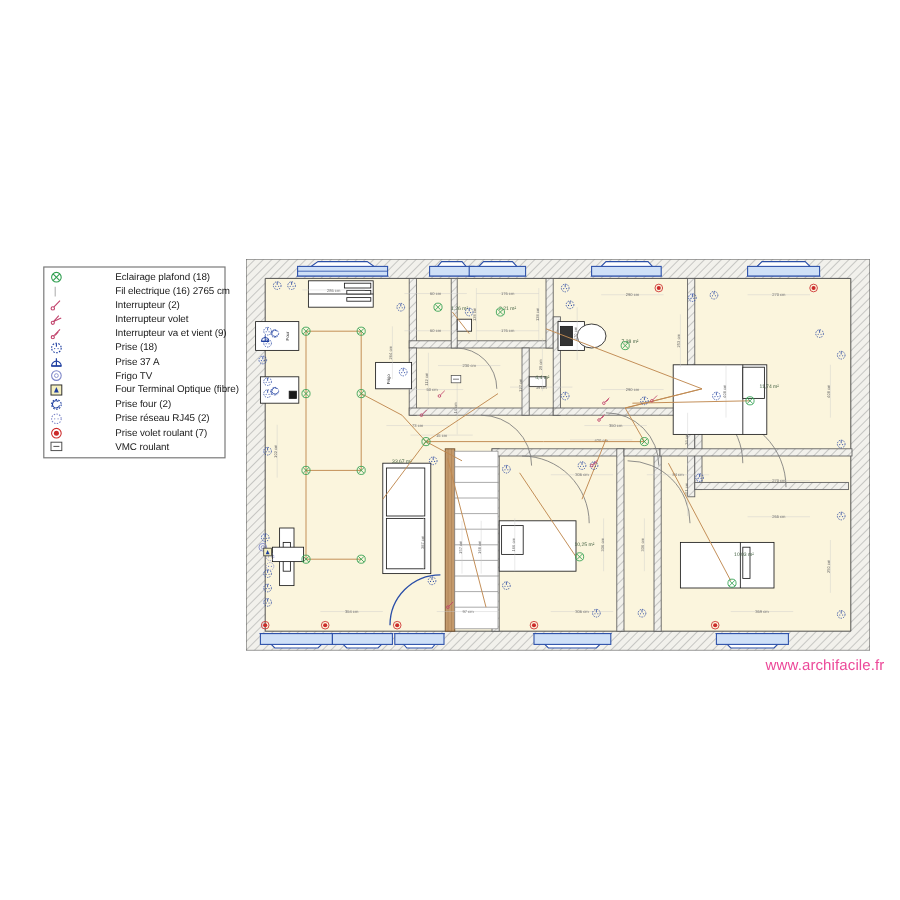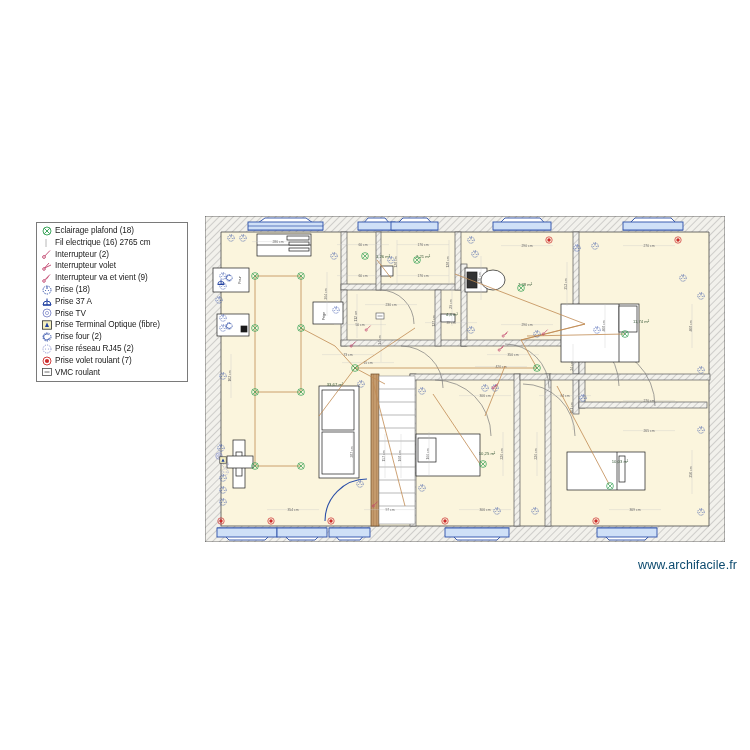--- a/index.html
+++ b/index.html
@@ -28,20 +28,21 @@
     background: #ffffff;
     padding: 2px 3px 3px 3px;
     box-sizing: border-box;
   }
   .legend-row {
     display: flex;
     align-items: center;
     height: 11.8px;
     line-height: 11.8px;
     white-space: nowrap;
+    gap: 41px;
   }
   .legend-icon {
     width: 13px;
     min-width: 13px;
     height: 11px;
     display: flex;
     align-items: center;
     justify-content: center;
   }
   .legend-label {
@@ -60,23 +61,22 @@
     height: 326px;
   }
   #plan-svg { display:block; }
 
   
   #site-url {
     position: absolute;
     left: 638px;
     top: 547px;
     font-size: 12.5px;
-    color: #0c4a6e;
+    color: #ec4899;
     letter-spacing: 0.1px;
-    margin-top: 11px;
   }
 </style>
 </head>
 <body>
 
 <div id="root">
 
   <div id="legend">
       <div class="legend-row">
         <span class="legend-icon">
@@ -162,32 +162,32 @@
       </div>
       <div class="legend-row">
         <span class="legend-icon">
           <svg width="12" height="10" viewBox="0 0 12 10">
             <g>
               <circle cx="6" cy="5" r="4" fill="none" stroke="#7d86c8" stroke-width="0.9"></circle>
               <circle cx="6" cy="5" r="1.6" fill="none" stroke="#7d86c8" stroke-width="0.7"></circle>
             </g>
           </svg>
         </span>
-        <span class="legend-label">Prise TV</span>
+        <span class="legend-label">Frigo TV</span>
       </div>
       <div class="legend-row">
         <span class="legend-icon">
           <svg width="12" height="10" viewBox="0 0 12 10">
             <g>
               <rect x="1.5" y="0.8" width="9" height="8.4" fill="#f5f0c0" stroke="#2a2a2a" stroke-width="0.8"></rect>
               <path d="M6,2.5 L8,7 L4,7 Z" fill="#1f3fa0"></path>
             </g>
           </svg>
         </span>
-        <span class="legend-label">Prise Terminal Optique (fibre)</span>
+        <span class="legend-label">Four Terminal Optique (fibre)</span>
       </div>
       <div class="legend-row">
         <span class="legend-icon">
           <svg width="12" height="10" viewBox="0 0 12 10">
             <g>
               <circle cx="6" cy="5" r="4" fill="none" stroke="#1f3fa0" stroke-width="0.9" stroke-dasharray="1.4 1.1"></circle>
               <path d="M7.6,2.6 A3,3 0 1 0 8.6,5.8" fill="none" stroke="#1f3fa0" stroke-width="0.9"></path>
             </g>
           </svg>
         </span>

